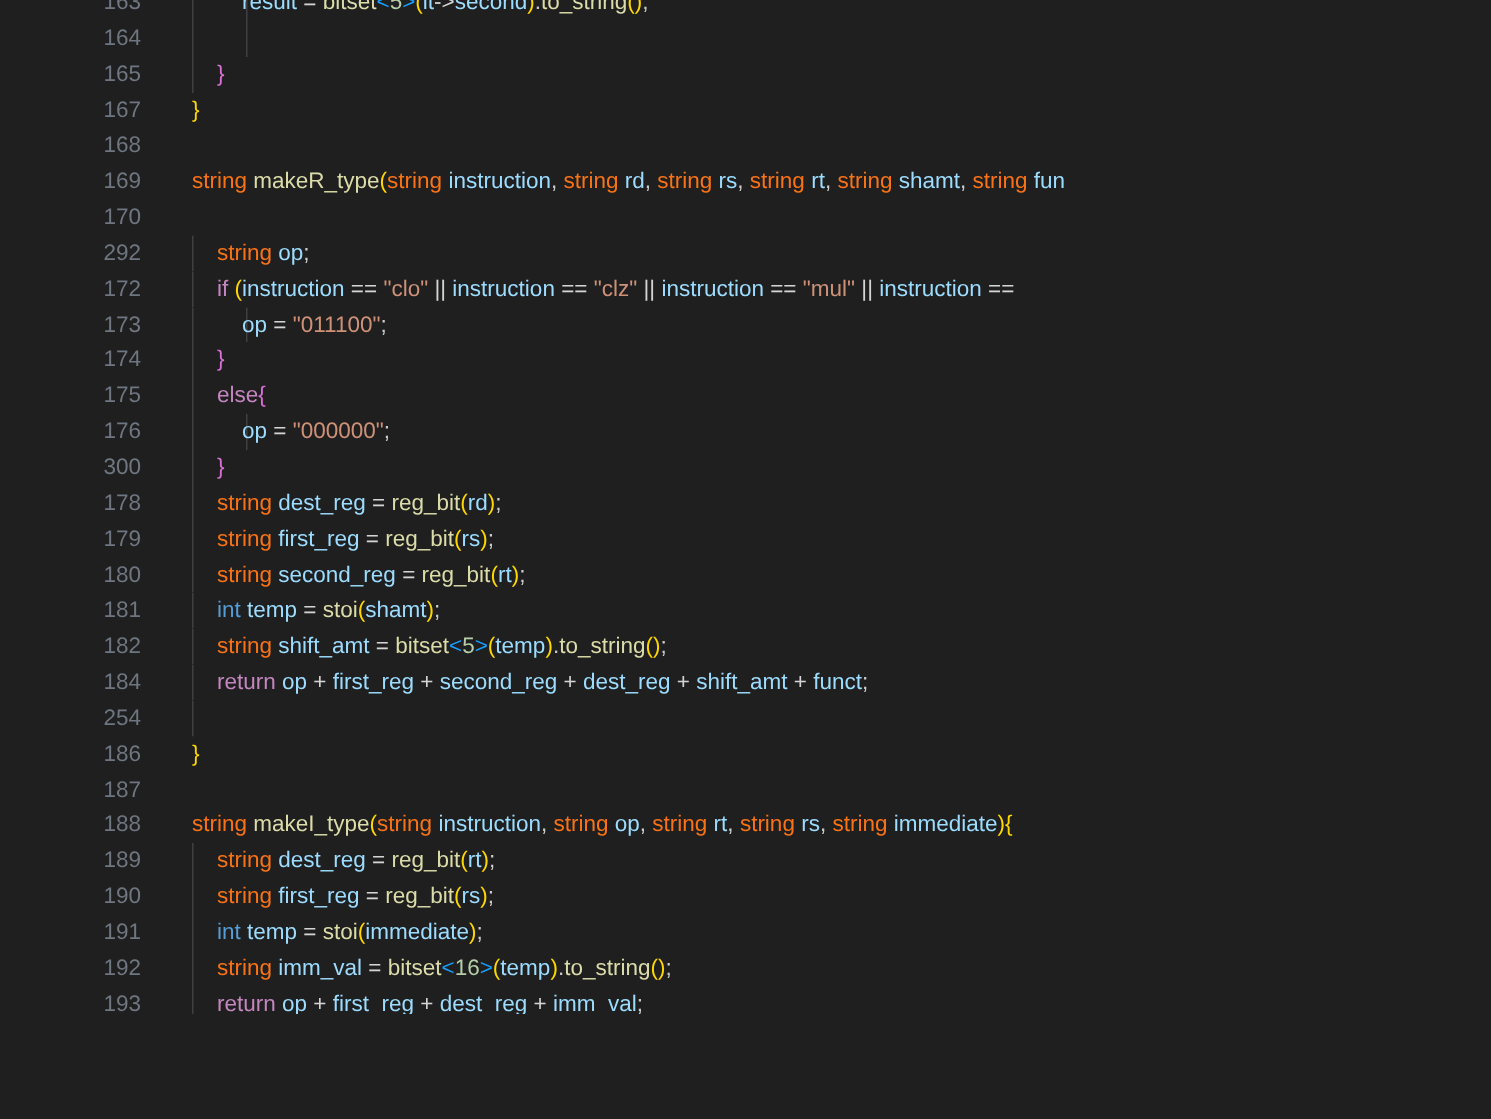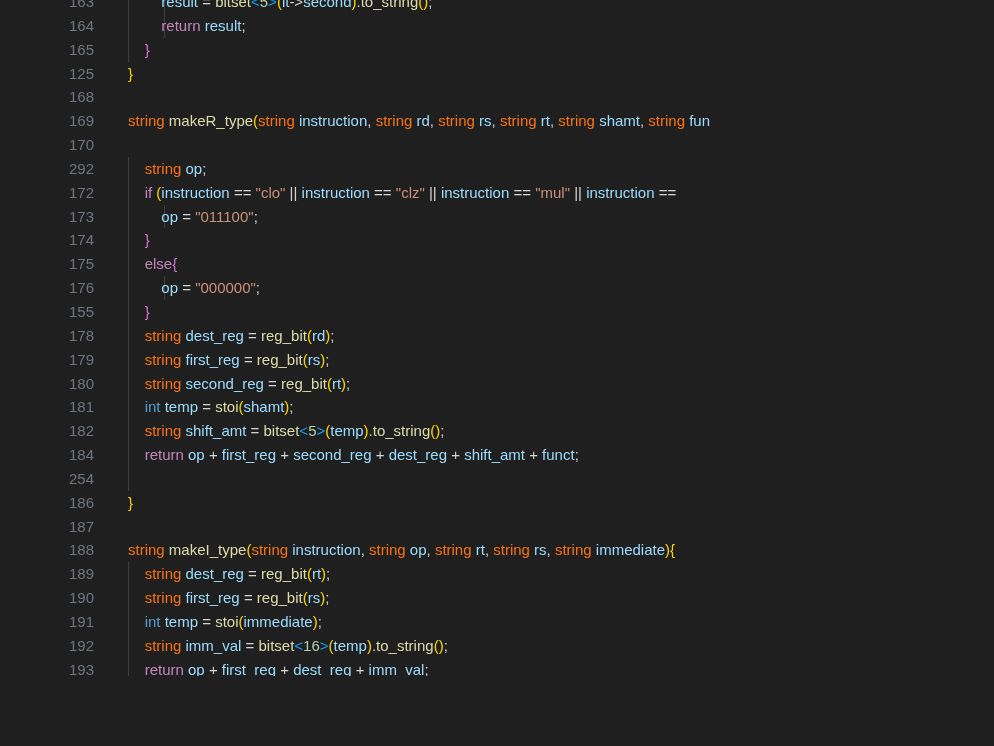--- a/index.html
+++ b/index.html
@@ -89,33 +89,33 @@
   .t-brace   { color: #ffd700; }  
   .t-brace2  { color: #da70d6; }  
   .t-brace3  { color: #179fff; }  
 </style>
 </head>
 <body>
 
 <div id="editor">
   <div class="code-area" id="code-area">
       <div class="line"><div class="gutter">163</div><div class="content"><div class="guides"><div class="guide" style="left: 14px;"></div><div class="guide" style="left: 50.08px;"></div></div><span class="txt"><span class="t-plain">        </span><span class="t-var">result</span><span class="t-plain"> </span><span class="t-op">=</span><span class="t-plain"> </span><span class="t-fn">bitset</span><span class="t-brace3">&lt;</span><span class="t-num">5</span><span class="t-brace3">&gt;</span><span class="t-brace">(</span><span class="t-var">it</span><span class="t-op">-&gt;</span><span class="t-var">second</span><span class="t-brace">)</span><span class="t-punc">.</span><span class="t-fn">to_string</span><span class="t-brace">(</span><span class="t-brace">)</span><span class="t-punc">;</span></span></div></div>
-      <div class="line"><div class="gutter">164</div><div class="content"><div class="guides"><div class="guide" style="left: 14px;"></div><div class="guide" style="left: 50.08px;"></div></div><span class="txt"><span class="t-plain">        </span><span class="t-ctrl">return</span><span class="t-plain"> </span><span class="t-var">result</span><span class="t-punc">;</span></span></div></div>
+      <div class="line"><div class="gutter">164</div><div class="content"><div class="guides"><div class="guide" style="left: 14px;"></div><div class="guide" style="left: 50.08px;"></div></div></div></div>
       <div class="line"><div class="gutter">165</div><div class="content"><div class="guides"><div class="guide" style="left: 14px;"></div></div><span class="txt"><span class="t-plain">    </span><span class="t-brace2">}</span></span></div></div>
-      <div class="line"><div class="gutter">125</div><div class="content"><span class="txt"><span class="t-brace">}</span></span></div></div>
+      <div class="line"><div class="gutter">167</div><div class="content"><span class="txt"><span class="t-brace">}</span></span></div></div>
       <div class="line"><div class="gutter">168</div><div class="content"><span class="txt"></span></div></div>
       <div class="line"><div class="gutter">169</div><div class="content"><span class="txt"><span class="t-type">string</span><span class="t-plain"> </span><span class="t-fn">makeR_type</span><span class="t-brace">(</span><span class="t-type">string</span><span class="t-plain"> </span><span class="t-var">instruction</span><span class="t-punc">, </span><span class="t-type">string</span><span class="t-plain"> </span><span class="t-var">rd</span><span class="t-punc">, </span><span class="t-type">string</span><span class="t-plain"> </span><span class="t-var">rs</span><span class="t-punc">, </span><span class="t-type">string</span><span class="t-plain"> </span><span class="t-var">rt</span><span class="t-punc">, </span><span class="t-type">string</span><span class="t-plain"> </span><span class="t-var">shamt</span><span class="t-punc">, </span><span class="t-type">string</span><span class="t-plain"> </span><span class="t-var">fun</span></span></div></div>
       <div class="line"><div class="gutter">170</div><div class="content"><span class="txt"></span></div></div>
       <div class="line"><div class="gutter">292</div><div class="content"><div class="guides"><div class="guide" style="left: 14px;"></div></div><span class="txt"><span class="t-plain">    </span><span class="t-type">string</span><span class="t-plain"> </span><span class="t-var">op</span><span class="t-punc">;</span></span></div></div>
       <div class="line"><div class="gutter">172</div><div class="content"><div class="guides"><div class="guide" style="left: 14px;"></div></div><span class="txt"><span class="t-plain">    </span><span class="t-ctrl">if</span><span class="t-plain"> </span><span class="t-brace">(</span><span class="t-var">instruction</span><span class="t-plain"> </span><span class="t-op">==</span><span class="t-plain"> </span><span class="t-str">"clo"</span><span class="t-plain"> </span><span class="t-op">||</span><span class="t-plain"> </span><span class="t-var">instruction</span><span class="t-plain"> </span><span class="t-op">==</span><span class="t-plain"> </span><span class="t-str">"clz"</span><span class="t-plain"> </span><span class="t-op">||</span><span class="t-plain"> </span><span class="t-var">instruction</span><span class="t-plain"> </span><span class="t-op">==</span><span class="t-plain"> </span><span class="t-str">"mul"</span><span class="t-plain"> </span><span class="t-op">||</span><span class="t-plain"> </span><span class="t-var">instruction</span><span class="t-plain"> </span><span class="t-op">==</span></span></div></div>
       <div class="line"><div class="gutter">173</div><div class="content"><div class="guides"><div class="guide" style="left: 14px;"></div><div class="guide" style="left: 50.08px;"></div></div><span class="txt"><span class="t-plain">        </span><span class="t-var">op</span><span class="t-plain"> </span><span class="t-op">=</span><span class="t-plain"> </span><span class="t-str">"011100"</span><span class="t-punc">;</span></span></div></div>
       <div class="line"><div class="gutter">174</div><div class="content"><div class="guides"><div class="guide" style="left: 14px;"></div></div><span class="txt"><span class="t-plain">    </span><span class="t-brace2">}</span></span></div></div>
       <div class="line"><div class="gutter">175</div><div class="content"><div class="guides"><div class="guide" style="left: 14px;"></div></div><span class="txt"><span class="t-plain">    </span><span class="t-ctrl">else</span><span class="t-brace2">{</span></span></div></div>
       <div class="line"><div class="gutter">176</div><div class="content"><div class="guides"><div class="guide" style="left: 14px;"></div><div class="guide" style="left: 50.08px;"></div></div><span class="txt"><span class="t-plain">        </span><span class="t-var">op</span><span class="t-plain"> </span><span class="t-op">=</span><span class="t-plain"> </span><span class="t-str">"000000"</span><span class="t-punc">;</span></span></div></div>
-      <div class="line"><div class="gutter">155</div><div class="content"><div class="guides"><div class="guide" style="left: 14px;"></div></div><span class="txt"><span class="t-plain">    </span><span class="t-brace2">}</span></span></div></div>
+      <div class="line"><div class="gutter">300</div><div class="content"><div class="guides"><div class="guide" style="left: 14px;"></div></div><span class="txt"><span class="t-plain">    </span><span class="t-brace2">}</span></span></div></div>
       <div class="line"><div class="gutter">178</div><div class="content"><div class="guides"><div class="guide" style="left: 14px;"></div></div><span class="txt"><span class="t-plain">    </span><span class="t-type">string</span><span class="t-plain"> </span><span class="t-var">dest_reg</span><span class="t-plain"> </span><span class="t-op">=</span><span class="t-plain"> </span><span class="t-fn">reg_bit</span><span class="t-brace">(</span><span class="t-var">rd</span><span class="t-brace">)</span><span class="t-punc">;</span></span></div></div>
       <div class="line"><div class="gutter">179</div><div class="content"><div class="guides"><div class="guide" style="left: 14px;"></div></div><span class="txt"><span class="t-plain">    </span><span class="t-type">string</span><span class="t-plain"> </span><span class="t-var">first_reg</span><span class="t-plain"> </span><span class="t-op">=</span><span class="t-plain"> </span><span class="t-fn">reg_bit</span><span class="t-brace">(</span><span class="t-var">rs</span><span class="t-brace">)</span><span class="t-punc">;</span></span></div></div>
       <div class="line"><div class="gutter">180</div><div class="content"><div class="guides"><div class="guide" style="left: 14px;"></div></div><span class="txt"><span class="t-plain">    </span><span class="t-type">string</span><span class="t-plain"> </span><span class="t-var">second_reg</span><span class="t-plain"> </span><span class="t-op">=</span><span class="t-plain"> </span><span class="t-fn">reg_bit</span><span class="t-brace">(</span><span class="t-var">rt</span><span class="t-brace">)</span><span class="t-punc">;</span></span></div></div>
       <div class="line"><div class="gutter">181</div><div class="content"><div class="guides"><div class="guide" style="left: 14px;"></div></div><span class="txt"><span class="t-plain">    </span><span class="t-kw">int</span><span class="t-plain"> </span><span class="t-var">temp</span><span class="t-plain"> </span><span class="t-op">=</span><span class="t-plain"> </span><span class="t-fn">stoi</span><span class="t-brace">(</span><span class="t-var">shamt</span><span class="t-brace">)</span><span class="t-punc">;</span></span></div></div>
       <div class="line"><div class="gutter">182</div><div class="content"><div class="guides"><div class="guide" style="left: 14px;"></div></div><span class="txt"><span class="t-plain">    </span><span class="t-type">string</span><span class="t-plain"> </span><span class="t-var">shift_amt</span><span class="t-plain"> </span><span class="t-op">=</span><span class="t-plain"> </span><span class="t-fn">bitset</span><span class="t-brace3">&lt;</span><span class="t-num">5</span><span class="t-brace3">&gt;</span><span class="t-brace">(</span><span class="t-var">temp</span><span class="t-brace">)</span><span class="t-punc">.</span><span class="t-fn">to_string</span><span class="t-brace">(</span><span class="t-brace">)</span><span class="t-punc">;</span></span></div></div>
       <div class="line"><div class="gutter">184</div><div class="content"><div class="guides"><div class="guide" style="left: 14px;"></div></div><span class="txt"><span class="t-plain">    </span><span class="t-ctrl">return</span><span class="t-plain"> </span><span class="t-var">op</span><span class="t-plain"> </span><span class="t-op">+</span><span class="t-plain"> </span><span class="t-var">first_reg</span><span class="t-plain"> </span><span class="t-op">+</span><span class="t-plain"> </span><span class="t-var">second_reg</span><span class="t-plain"> </span><span class="t-op">+</span><span class="t-plain"> </span><span class="t-var">dest_reg</span><span class="t-plain"> </span><span class="t-op">+</span><span class="t-plain"> </span><span class="t-var">shift_amt</span><span class="t-plain"> </span><span class="t-op">+</span><span class="t-plain"> </span><span class="t-var">funct</span><span class="t-punc">;</span></span></div></div>
       <div class="line"><div class="gutter">254</div><div class="content"><div class="guides"><div class="guide" style="left: 14px;"></div></div><span class="txt"></span></div></div>
       <div class="line"><div class="gutter">186</div><div class="content"><span class="txt"><span class="t-brace">}</span></span></div></div>
       <div class="line"><div class="gutter">187</div><div class="content"><span class="txt"></span></div></div>
       <div class="line"><div class="gutter">188</div><div class="content"><span class="txt"><span class="t-type">string</span><span class="t-plain"> </span><span class="t-fn">makeI_type</span><span class="t-brace">(</span><span class="t-type">string</span><span class="t-plain"> </span><span class="t-var">instruction</span><span class="t-punc">, </span><span class="t-type">string</span><span class="t-plain"> </span><span class="t-var">op</span><span class="t-punc">, </span><span class="t-type">string</span><span class="t-plain"> </span><span class="t-var">rt</span><span class="t-punc">, </span><span class="t-type">string</span><span class="t-plain"> </span><span class="t-var">rs</span><span class="t-punc">, </span><span class="t-type">string</span><span class="t-plain"> </span><span class="t-var">immediate</span><span class="t-brace">)</span><span class="t-brace">{</span></span></div></div>

